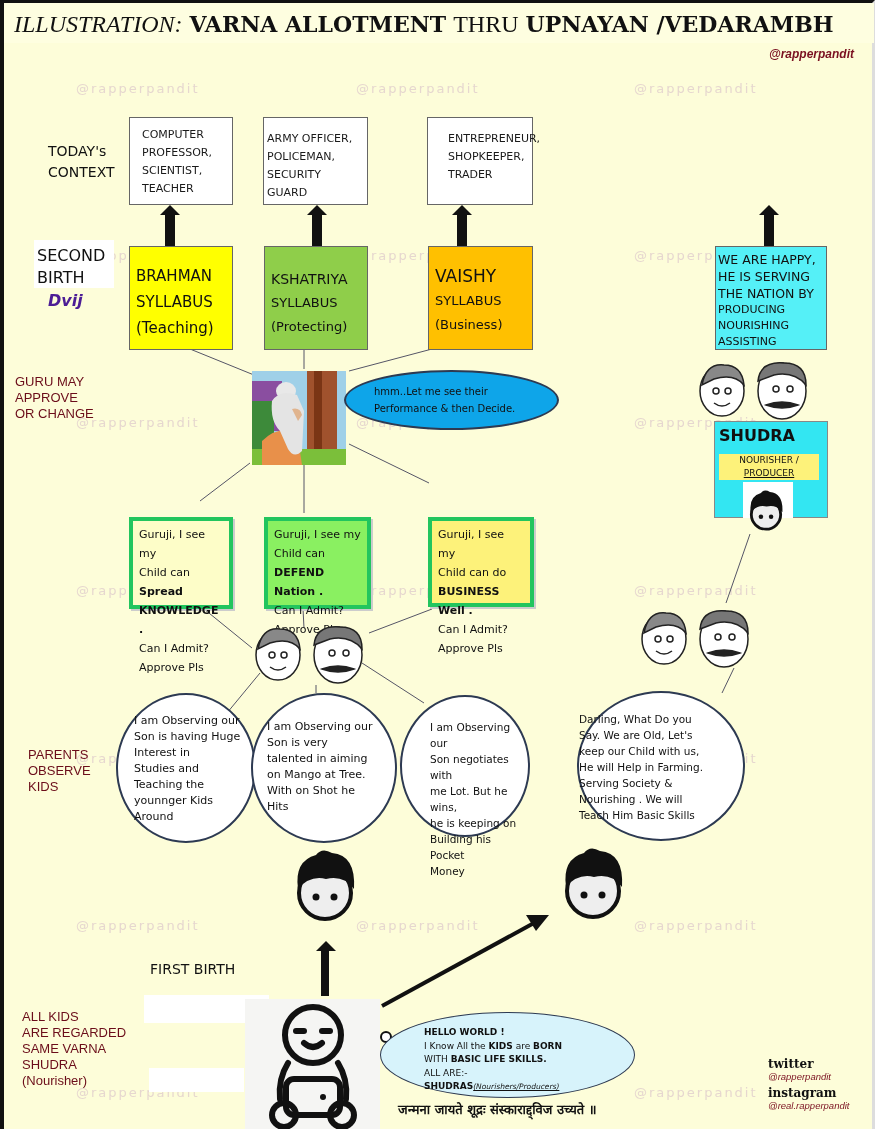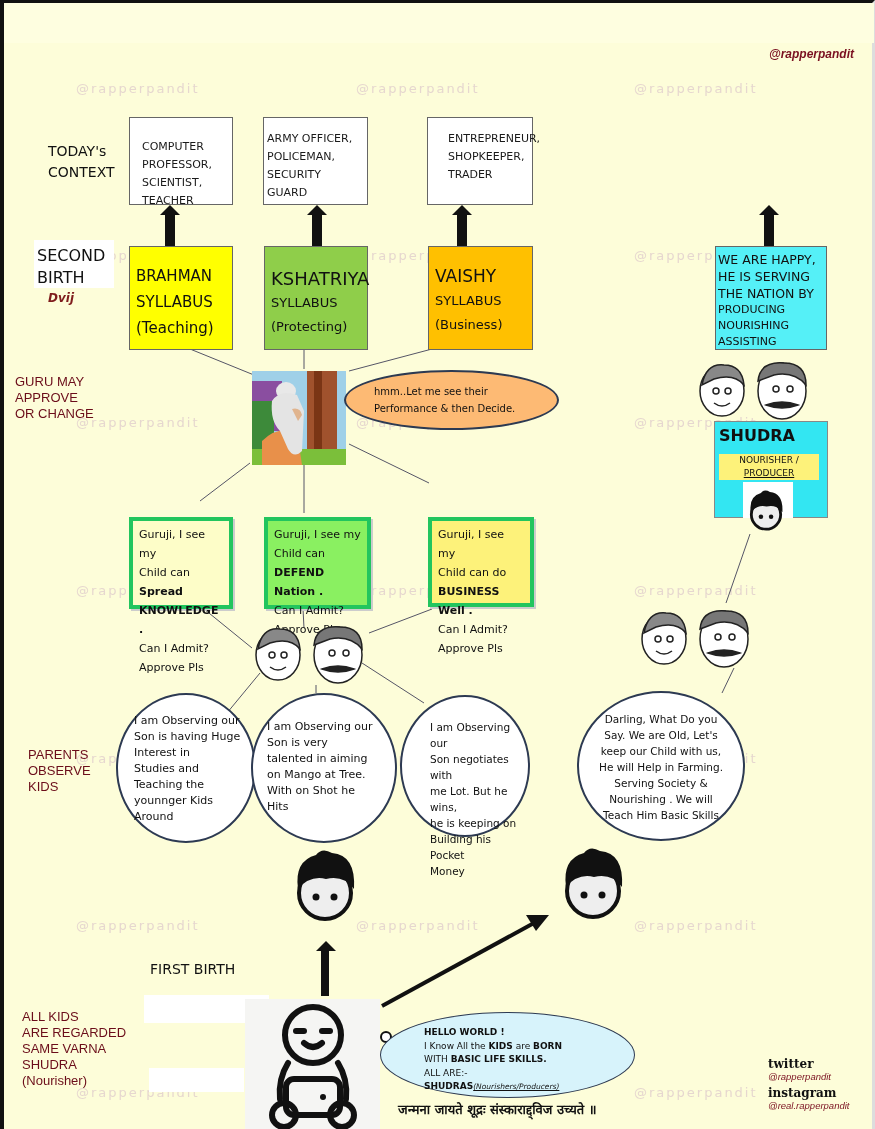--- a/index.html
+++ b/index.html
@@ -34,20 +34,26 @@
   .circle { border: 2px solid #2d3a52; border-radius: 50%; background: #fff; font-size: 11px; line-height: 16px; color: #111; font-family: "DejaVu Sans", sans-serif; }
   .kid { width: 78px; height: 80px; }
   svg { overflow: visible; }
 </style>
 </head>
 <body>
 
 <div id="canvas">
 
   <div class="abs title-bar"></div>
+  <div class="abs title">
+    <span class="it">ILLUSTRATION:</span>
+    <span class="b">VARNA ALLOTMENT</span>
+    <span class="n">THRU</span>
+    <span class="b">UPNAYAN /VEDARAMBH</span>
+  </div>
   <div class="abs handle-top">@rapperpandit</div>
 
   <div class="abs wm" style="left:72px;top:78px">@rapperpandit</div>
   <div class="abs wm" style="left:352px;top:78px">@rapperpandit</div>
   <div class="abs wm" style="left:630px;top:78px">@rapperpandit</div>
   <div class="abs wm" style="left:72px;top:245px">@rapperpandit</div>
   <div class="abs wm" style="left:352px;top:245px">@rapperpandit</div>
   <div class="abs wm" style="left:630px;top:245px">@rapperpandit</div>
   <div class="abs wm" style="left:72px;top:412px">@rapperpandit</div>
   <div class="abs wm" style="left:352px;top:412px">@rapperpandit</div>
@@ -86,41 +92,41 @@
     </g>
     <polygon points="545,912 522,912 532,928" fill="#111"></polygon>
     <circle cx="382" cy="1034" r="5" fill="#fff" stroke="#111" stroke-width="2"></circle>
   </svg>
 
   <div class="abs ctx-label" style="left:44px;top:138px;width:80px">
     <span>TODAY's CONTEXT</span>
   </div>
   <div class="abs" style="left:30px;top:237px;width:80px;height:48px;background:#fff"></div>
   <div class="abs ctx-label" style="left:33px;top:242px;width:75px;font-size:16px;line-height:22px">SECOND BIRTH</div>
-  <div class="abs" style="left:44px;top:288px;font-size:12px;font-style:italic;font-weight:bold;color:#7f1d1d">Dvij</div>
+  <div class="abs" style="left:44px;top:288px;font-size:16px;font-style:italic;font-weight:bold;color:#4c1d95">Dvij</div>
 
   <div class="abs rowlabel" style="left:11px;top:371px">
     <div>GURU MAY</div>
     <div>APPROVE</div>
     <div>OR CHANGE</div>
   </div>
   <div class="abs rowlabel" style="left:24px;top:744px">
     <div>PARENTS</div>
     <div>OBSERVE</div>
     <div>KIDS</div>
   </div>
   <div class="abs rowlabel" style="left:18px;top:1006px">
     <div>ALL KIDS</div>
     <div>ARE REGARDED</div>
     <div>SAME VARNA</div>
     <div>SHUDRA</div>
     <div>(Nourisher)</div>
   </div>
 
-  <div class="abs box" style="left:125px;top:114px;width:104px;height:88px;padding-top:20px">
+  <div class="abs box" style="left:125px;top:114px;width:104px;height:88px;padding-top:8px">
     <div style="padding-left:4px">COMPUTER</div>
     <div style="padding-left:4px">PROFESSOR,</div>
     <div style="padding-left:4px">SCIENTIST,</div>
     <div style="padding-left:4px">TEACHER</div>
   </div>
   <div class="abs box" style="left:259px;top:114px;width:105px;height:88px;padding:12px 3px">
     <div>ARMY OFFICER,</div>
     <div>POLICEMAN,</div>
     <div>SECURITY GUARD</div>
   </div>
@@ -135,21 +141,21 @@
   <div class="abs arrow-up" style="left:453px;top:210px;height:33px"></div>
   <div class="abs arrow-up" style="left:760px;top:210px;height:33px"></div>
   <div class="abs arrow-up" style="left:317px;top:946px;height:47px;width:8px"></div>
 
   <div class="abs syl" style="left:125px;top:243px;width:104px;height:104px;background:#ffff00">
     <div class="h">BRAHMAN</div>
     <div class="h">SYLLABUS</div>
     <div class="h">(Teaching)</div>
   </div>
   <div class="abs syl" style="left:260px;top:243px;width:104px;height:104px;background:#8fce4a;padding-top:20px">
-    <div class="s" style="font-size:18px">KSHATRIYA</div>
+    <div class="s" style="font-size:14px">KSHATRIYA</div>
     <div class="s">SYLLABUS</div>
     <div class="s">(Protecting)</div>
   </div>
   <div class="abs syl" style="left:424px;top:243px;width:105px;height:104px;background:#ffc000">
     <div class="h" style="font-size:17px">VAISHY</div>
     <div class="s">SYLLABUS</div>
     <div class="s">(Business)</div>
   </div>
   <div class="abs syl" style="left:711px;top:243px;width:112px;height:104px;background:#55f0f7;padding:4px 2px;font-size:11px;line-height:16px">
     <div style="font-size:12.5px;line-height:17px">WE ARE HAPPY,</div>
@@ -168,21 +174,21 @@
       <rect x="55" y="0" width="30" height="94" fill="#a0522d"></rect>
       <rect x="62" y="0" width="8" height="94" fill="#7a3515"></rect>
       <rect x="0" y="78" width="94" height="16" fill="#7bbf3a"></rect>
       <path d="M10 94 L10 70 Q25 55 45 60 L50 94 Z" fill="#e8904a"></path>
       <ellipse cx="34" cy="20" rx="10" ry="9" fill="#e8e8e8"></ellipse>
       <path d="M20 30 Q28 18 45 24 L52 40 L50 80 Q42 88 36 78 L28 60 Q18 50 20 30 Z" fill="#e4e4e4"></path>
       <path d="M40 38 Q48 36 50 44 L46 50 Z" fill="#e0b48e"></path>
     </svg>
   </div>
 
-  <div class="abs" style="left:340px;top:367px;width:215px;height:60px;border:2px solid #2d3a52;border-radius:50%;background:#fdba74">
+  <div class="abs" style="left:340px;top:367px;width:215px;height:60px;border:2px solid #2d3a52;border-radius:50%;background:#0ea5e9">
     <div style="position:absolute;left:28px;top:11px;font-size:10px;line-height:17px;color:#111">
       <div>hmm..Let me see their</div>
       <div>Performance &amp; then Decide.</div>
     </div>
   </div>
 
   <div class="abs propose" style="left:125px;top:514px;width:104px;height:92px;background:#fdfdc8">
     <div>Guruji, I see my</div>
     <div><span>Child can </span><b>Spread</b></div>
     <div><b>KNOWLEDGE .</b></div>
@@ -288,21 +294,21 @@
   <div class="abs circle" style="left:396px;top:692px;width:130px;height:142px">
     <div style="position:absolute;left:28px;top:22px;font-size:10.5px">
       <div>I am Observing our</div>
       <div>Son negotiates with</div>
       <div>me Lot. But he wins,</div>
       <div>he is keeping on</div>
       <div>Building his Pocket</div>
       <div>Money</div>
     </div>
   </div>
-  <div class="abs circle" style="left:573px;top:688px;width:168px;height:150px;text-align:center">
+  <div class="abs circle" style="left:573px;top:688px;width:168px;height:150px;">
     <div style="position:absolute;left:0;right:0;top:18px;font-size:10.5px">
       <div>Darling, What Do you</div>
       <div>Say. We are Old, Let's</div>
       <div>keep our Child with us,</div>
       <div>He will Help in Farming.</div>
       <div>Serving Society &amp;</div>
       <div>Nourishing . We will</div>
       <div>Teach Him Basic Skills</div>
     </div>
   </div>

